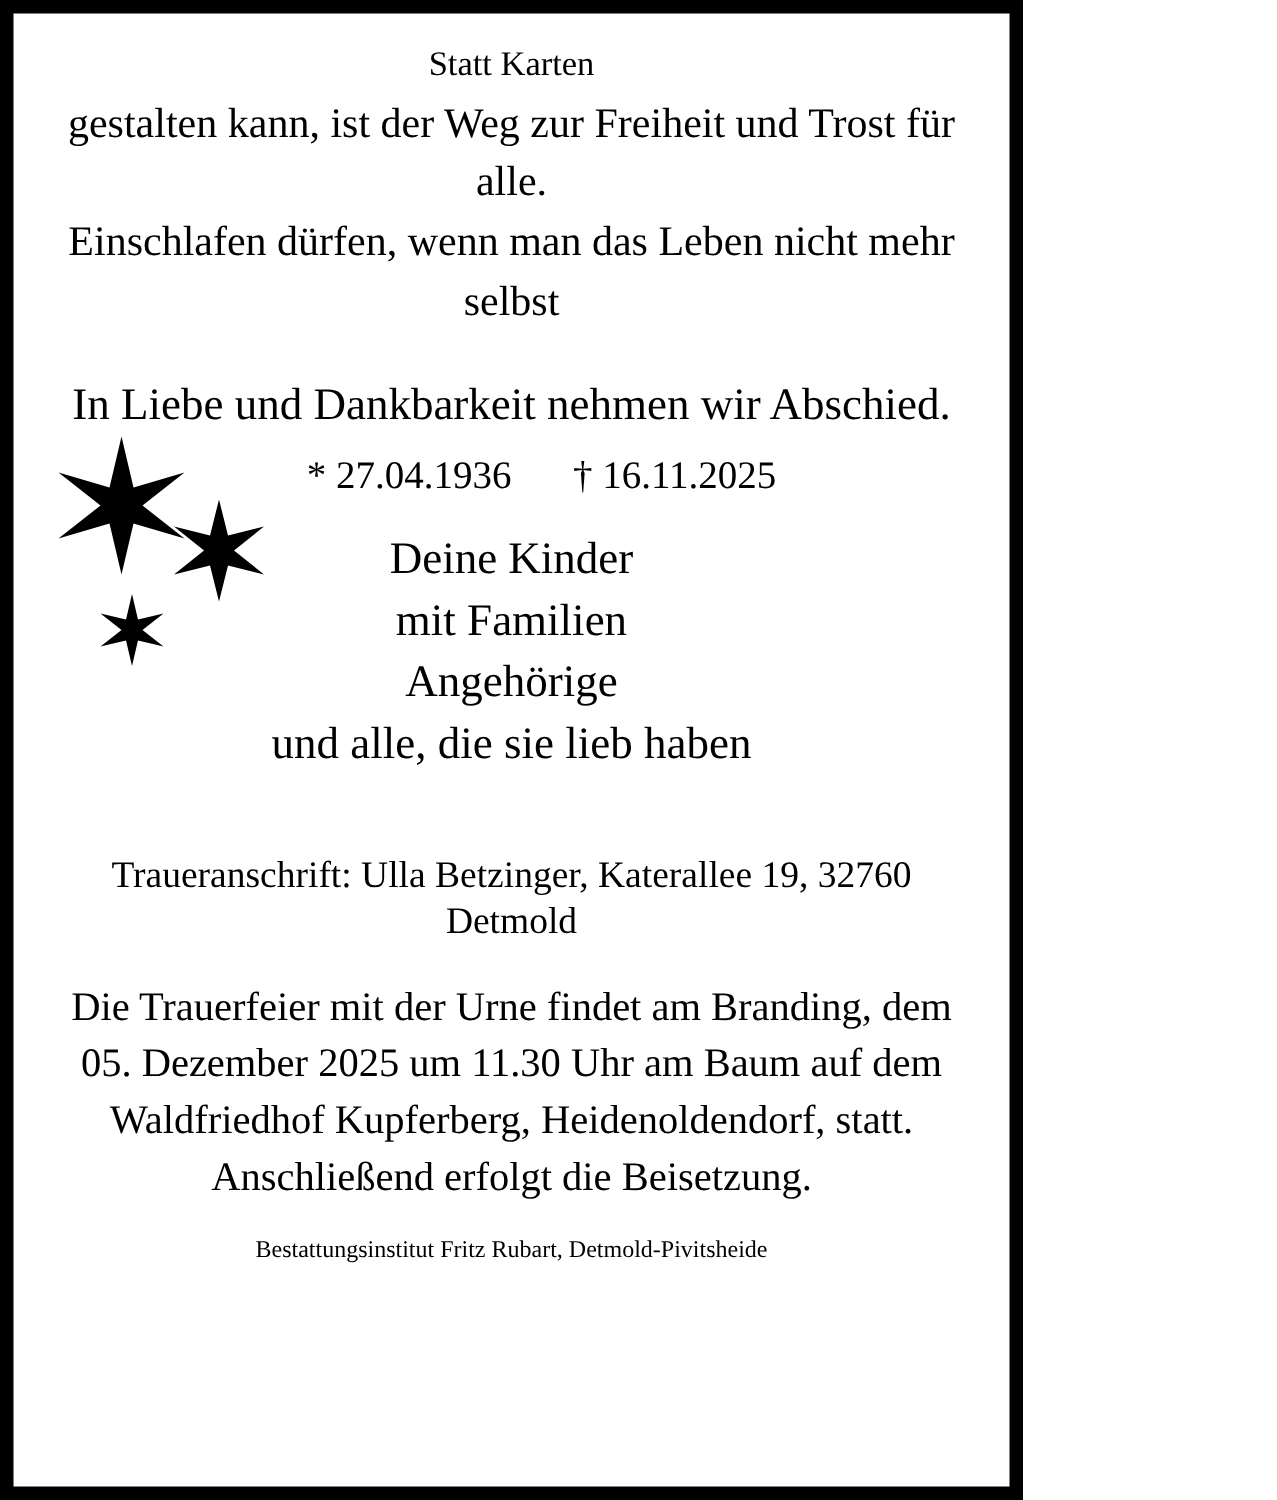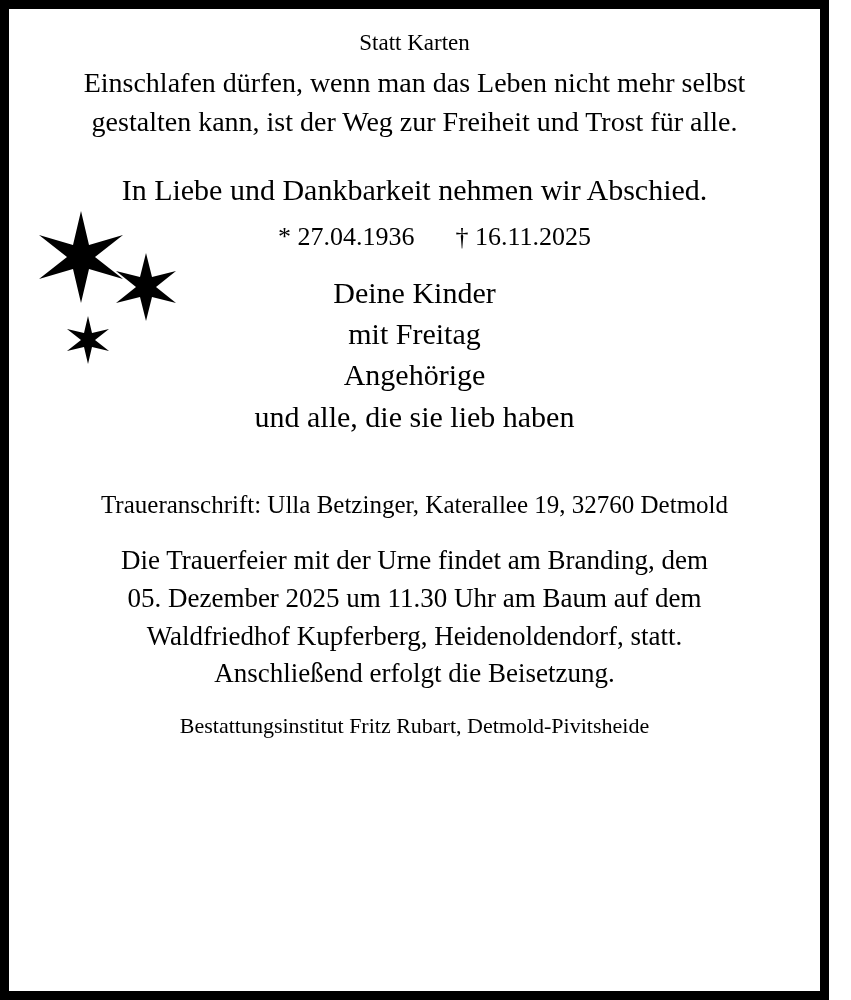--- a/index.html
+++ b/index.html
@@ -9,21 +9,21 @@
   }
   body {
     width: 851px;
     height: 1000px;
     font-family: "Liberation Serif", serif;
     color: #000000;
     overflow: hidden;
   }
   .obituary {
     box-sizing: border-box;
-    width: 829px;
+    width: 682px;
     height: 1000px;
     border: 9px solid #000000;
     background: #ffffff;
     padding: 14px 22px 10px 22px;
     position: relative;
     text-align: center;
   }
   .line-statt {
     font-size: 23px;
     line-height: 1.2;
@@ -88,35 +88,35 @@
     line-height: 1.25;
     margin: 52px 0 0 0;
   }
   .ceremony {
     font-size: 27px;
     line-height: 1.4;
     margin: 22px 0 0 0;
     padding: 0 4px;
   }
   .institute {
-    font-size: 22px;
+    font-size: 16px;
     line-height: 1.2;
     margin: 20px 0 0 0;
   }
 </style>
 </head>
 <body>
 
 <div class="obituary">
 
   <div class="line-statt">Statt Karten</div>
 
   <div class="verse">
+    <div>gestalten kann, ist der Weg zur Freiheit und Trost für alle.</div>
     <div>Einschlafen dürfen, wenn man das Leben nicht mehr selbst</div>
-    <div>gestalten kann, ist der Weg zur Freiheit und Trost für alle.</div>
   </div>
 
   <div class="intro">In Liebe und Dankbarkeit nehmen wir Abschied.</div>
 
   <div class="name-block">
 
     <svg class="stars" viewBox="0 0 200 170">
       <g fill="#000000">
         <path d="M56,6 L64,40 L98,30 L70,52 L98,74 L64,64 L56,98 L48,64 L14,74 L42,52 L14,30 L48,40 Z"></path>
         <path d="M121,48 L127,72 L151,66 L131,82 L151,98 L127,92 L121,116 L115,92 L91,98 L111,82 L91,66 L115,72 Z"></path>
@@ -130,21 +130,21 @@
       <span>27.04.1936</span>
       <span class="gap"></span>
       <span>†</span>
       <span>16.11.2025</span>
     </div>
   </div>
 
 
   <div class="family">
     <div>Deine Kinder</div>
-    <div>mit Freitag</div>
+    <div>mit Familien</div>
     <div>Angehörige</div>
     <div>und alle, die sie lieb haben</div>
   </div>
 
   <div class="address">Traueranschrift: Ulla Betzinger, Katerallee 19, 32760 Detmold</div>
 
   <div class="ceremony">
     <div>Die Trauerfeier mit der Urne findet am Branding, dem</div>
     <div>05. Dezember 2025 um 11.30 Uhr am Baum auf dem</div>
     <div>Waldfriedhof Kupferberg, Heidenoldendorf, statt.</div>

